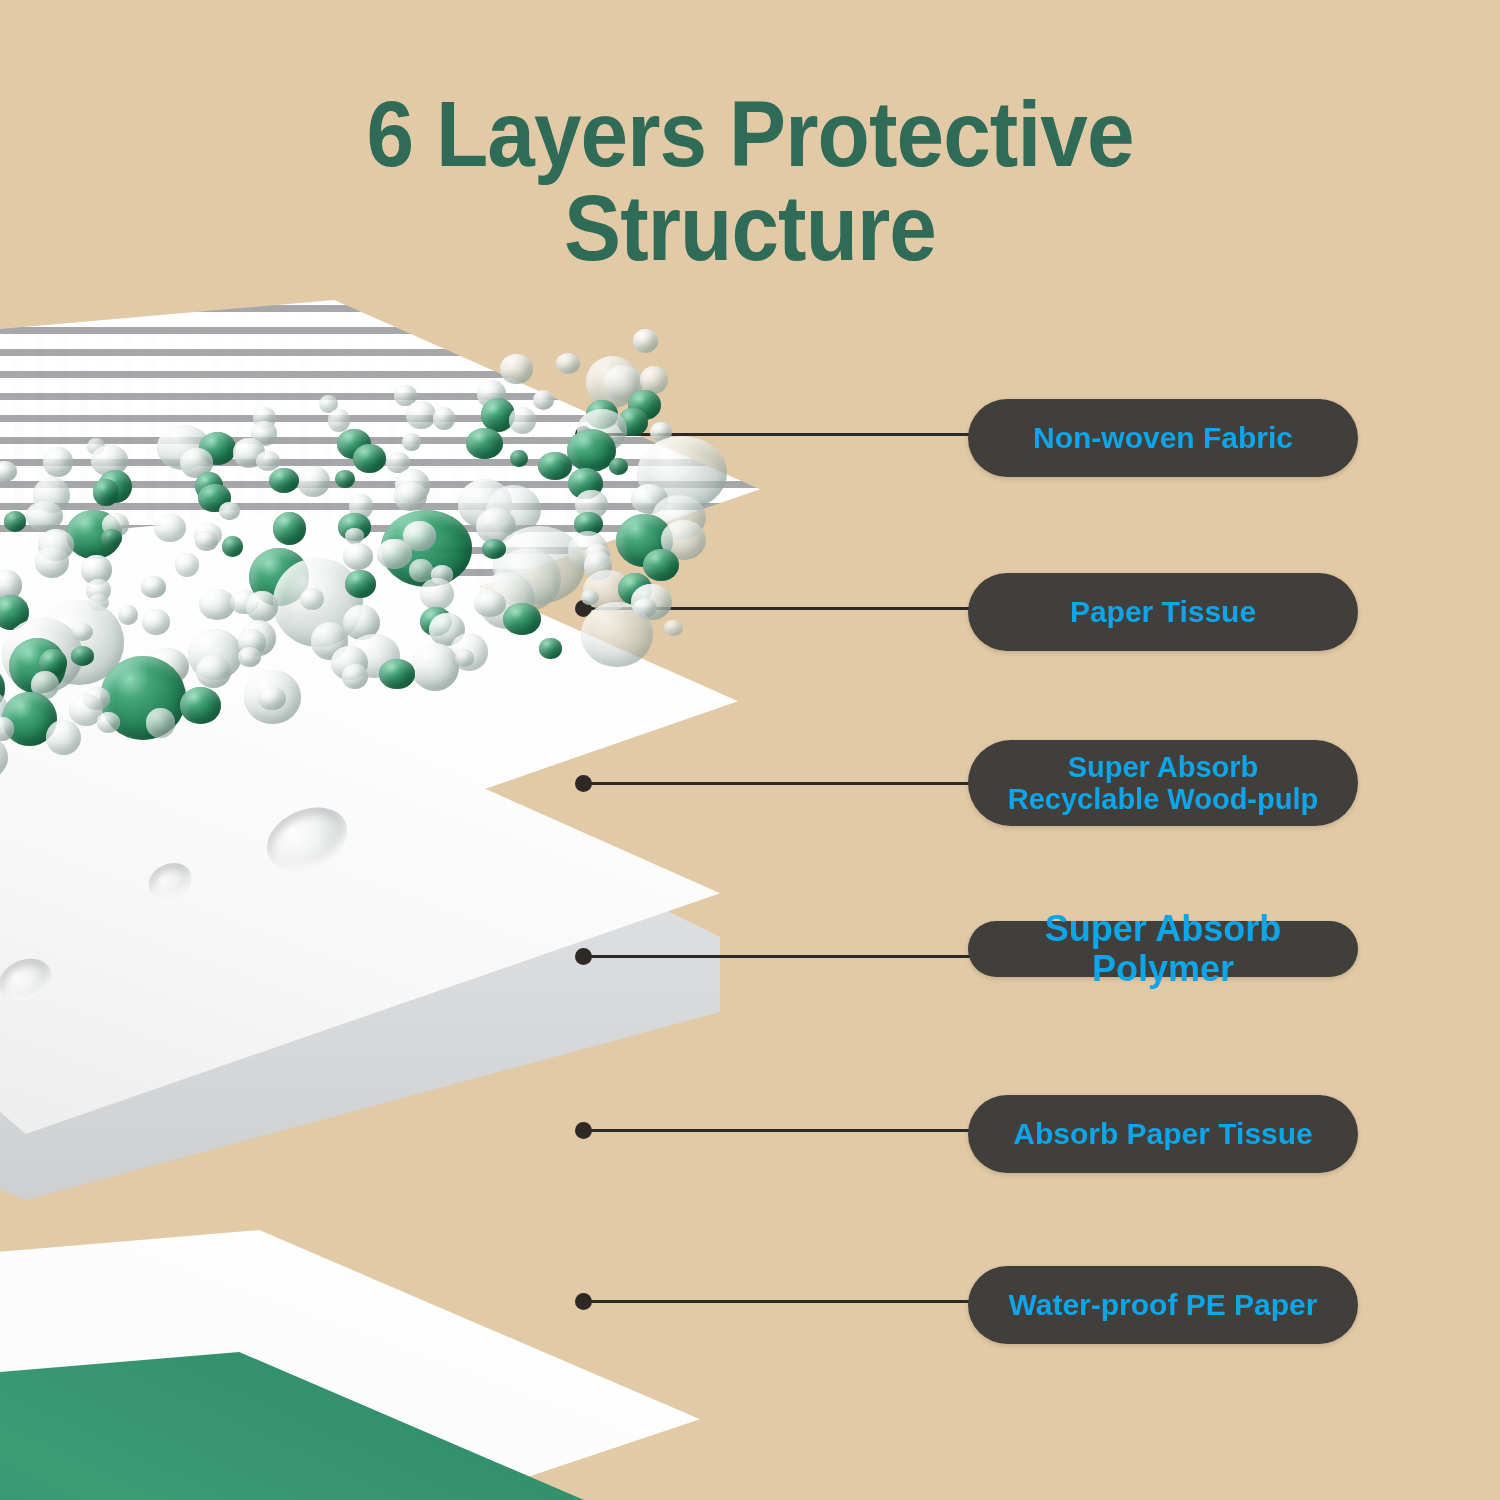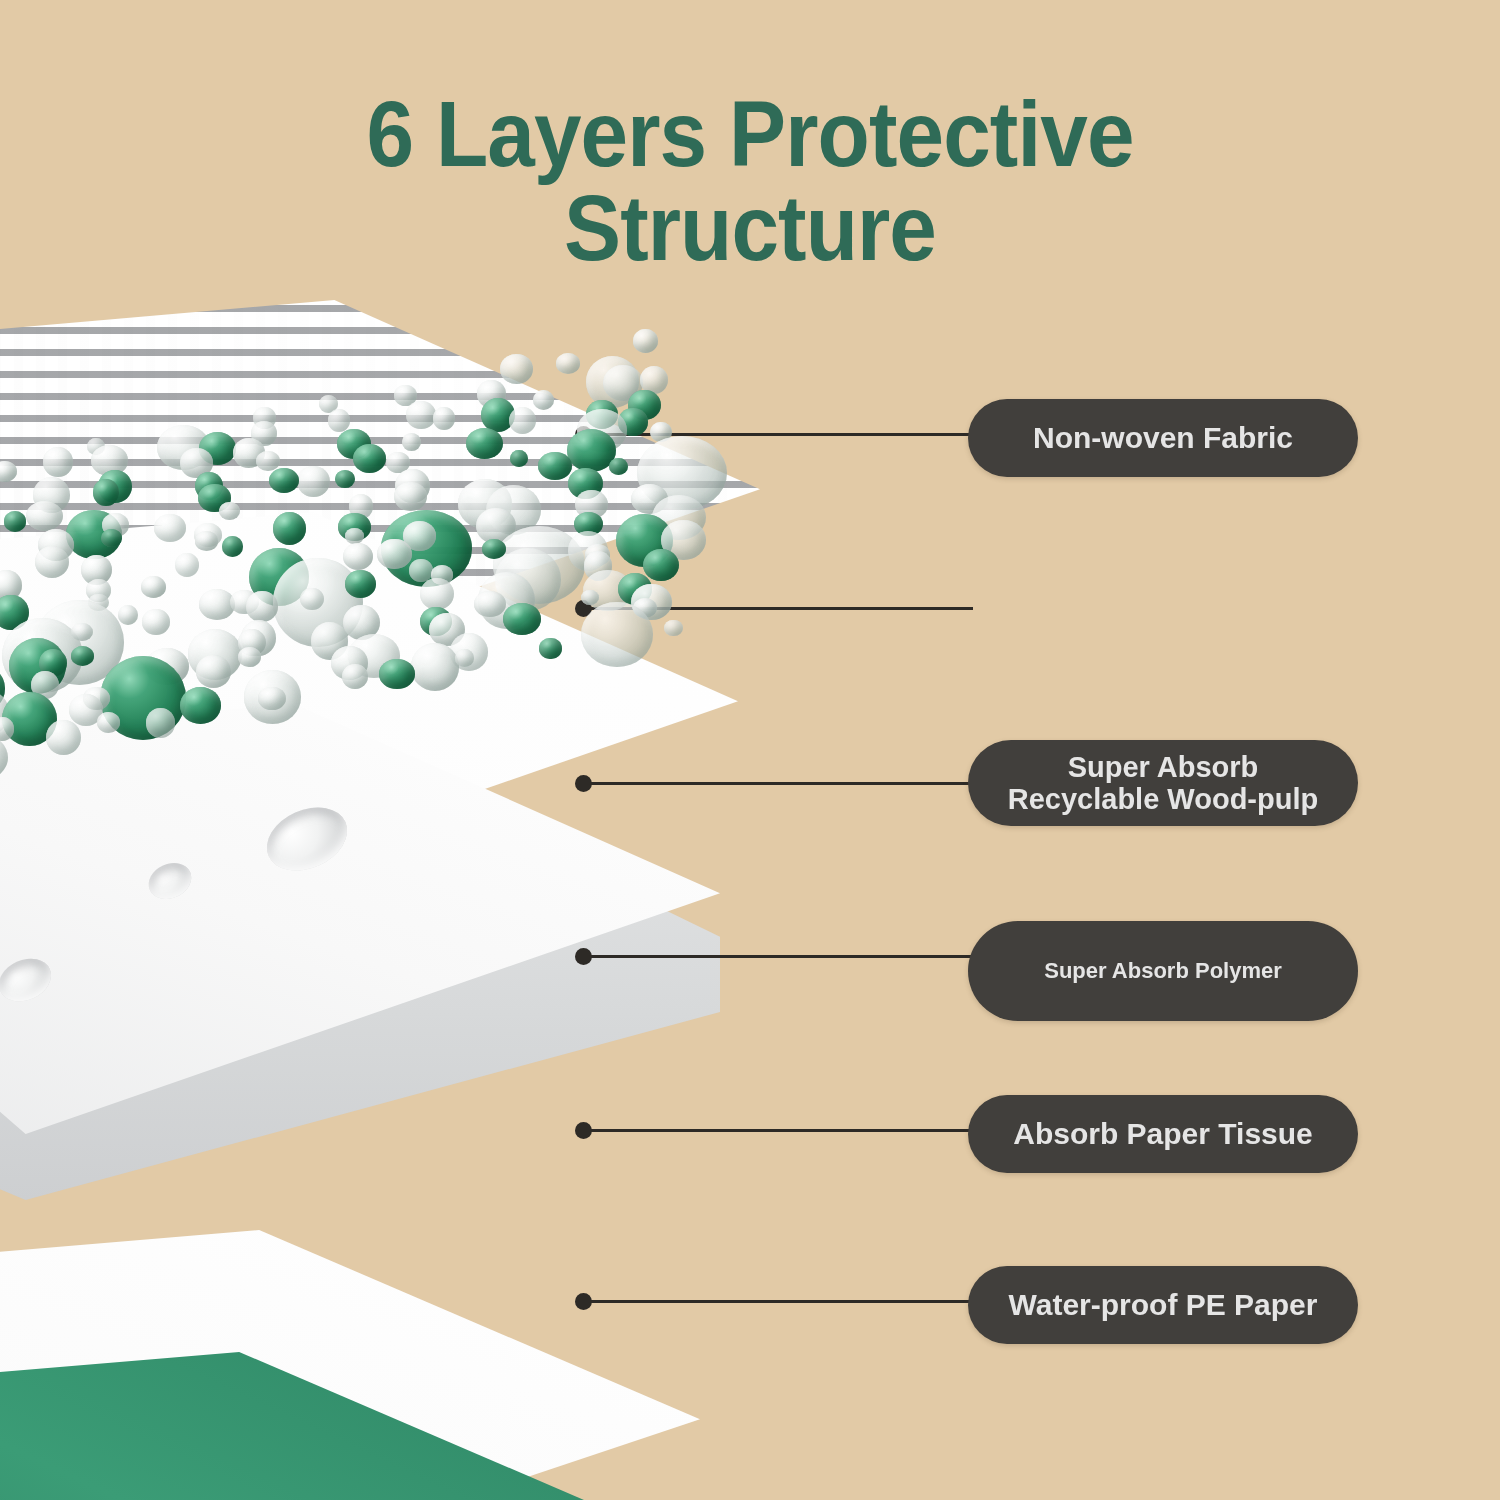--- a/index.html
+++ b/index.html
@@ -107,21 +107,21 @@
     left:-120px;top:1052px;width:1160px;height:430px;
     background:linear-gradient(205deg,#2e8564 0%, #3b9c76 42%, #2b7a5d 100%);
     clip-path:polygon(0% 14%, 62% 0%, 100% 44%, 38% 100%);
   }
 
   
   .pill{
     position:absolute;
     background:#413f3c;
     border-radius:60px;
-    color:#e5e5e5;
+    color:#0ea5e9;
     font-weight:bold;
     display:flex;align-items:center;justify-content:center;
     text-align:center;
     line-height:1.12;
     padding:16px 18px;
     box-sizing:border-box;
     box-shadow:0 2px 5px rgba(90,72,48,.22);
     font-family:"Liberation Sans", sans-serif;
     white-space:pre-line;
   }
@@ -318,31 +318,34 @@
   </div>
 
   <div class="leader-dot" style="left:575px;top:426px;"></div>
   <div class="leader" style="left:583px;top:433px;width:390px;"></div>
   <div class="pill" style="left:968px;top:399px;width:390px;height:78px;font-size:30px;">
     <span>Non-woven Fabric</span>
   </div>
 
   <div class="leader-dot" style="left:575px;top:600px;"></div>
   <div class="leader" style="left:583px;top:607px;width:390px;"></div>
+  <div class="pill" style="left:968px;top:573px;width:390px;height:78px;font-size:30px;">
+    <span>Paper Tissue</span>
+  </div>
 
   <div class="leader-dot" style="left:575px;top:775px;"></div>
   <div class="leader" style="left:583px;top:782px;width:390px;"></div>
   <div class="pill" style="left:968px;top:740px;width:390px;height:86px;font-size:29px;">
     <span>Super Absorb
 Recyclable Wood-pulp</span>
   </div>
 
   <div class="leader-dot" style="left:575px;top:948px;"></div>
   <div class="leader" style="left:583px;top:955px;width:390px;"></div>
-  <div class="pill" style="left:968px;top:921px;width:390px;height:100px;font-size:22px;text-align:center;">
+  <div class="pill" style="left:968px;top:921px;width:390px;height:56px;font-size:36px;text-align:center;">
     <span>Super Absorb Polymer</span>
   </div>
 
   <div class="leader-dot" style="left:575px;top:1122px;"></div>
   <div class="leader" style="left:583px;top:1129px;width:390px;"></div>
   <div class="pill" style="left:968px;top:1095px;width:390px;height:78px;font-size:30px;">
     <span>Absorb Paper Tissue</span>
   </div>
 
   <div class="leader-dot" style="left:575px;top:1293px;"></div>

